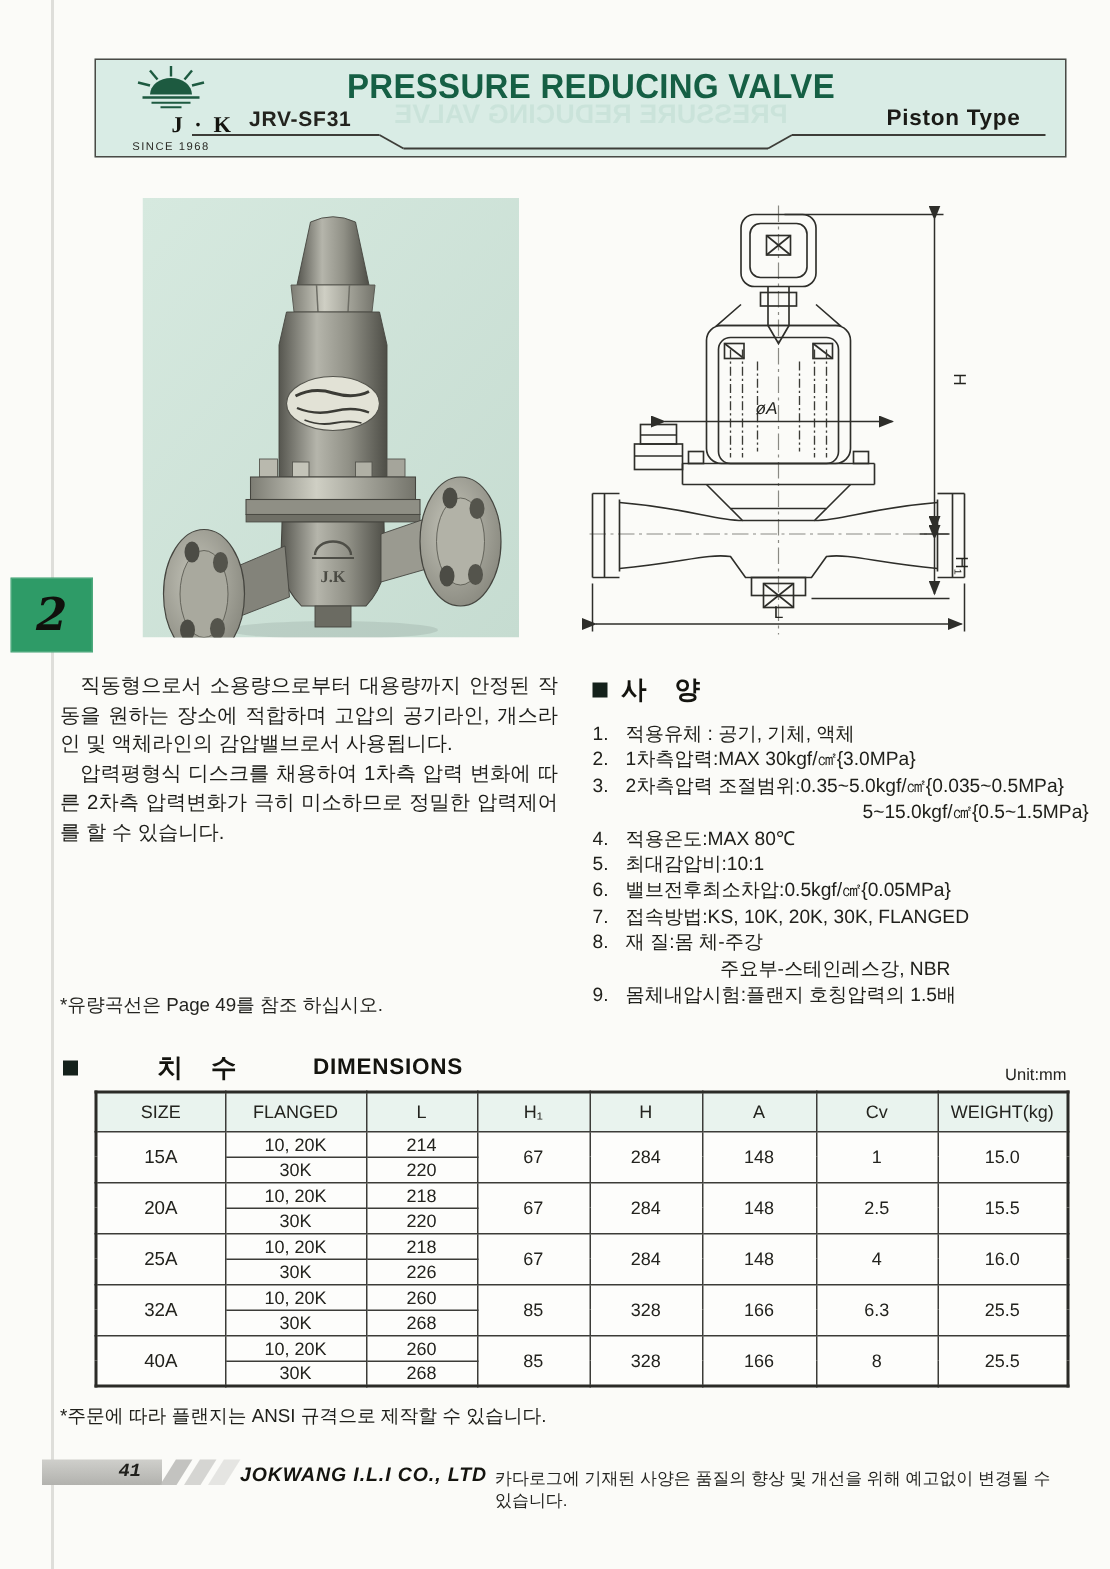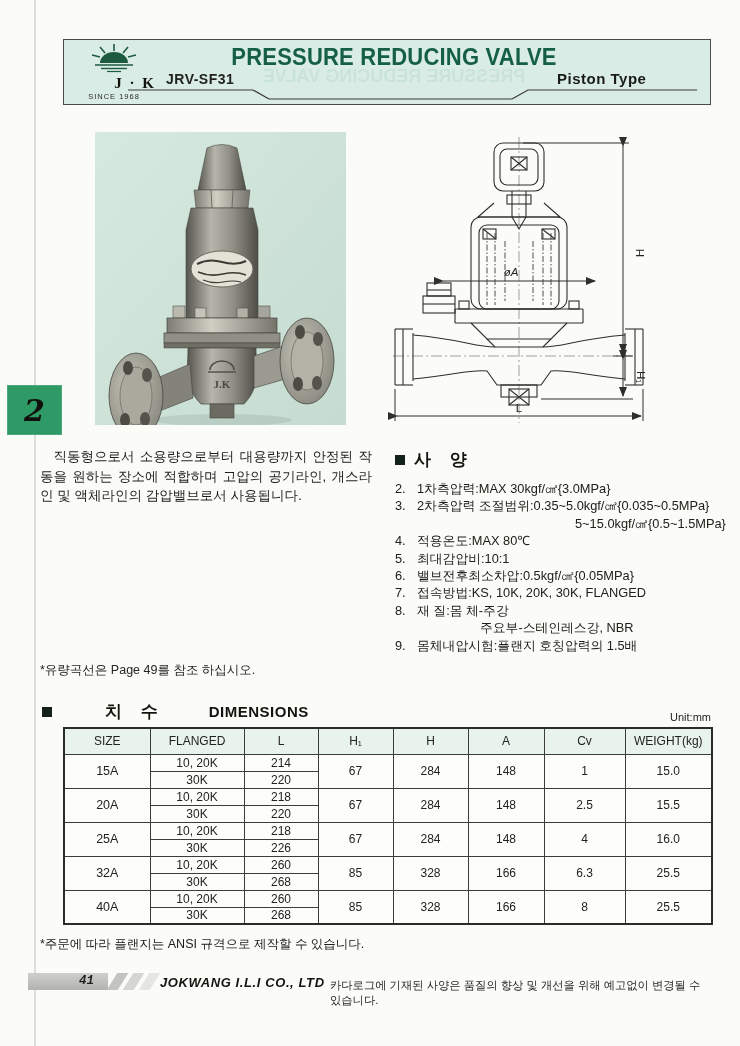--- a/index.html
+++ b/index.html
@@ -23,21 +23,21 @@
   .band .title {
     position:absolute; left:100px; width:460px; top:5px; text-align:center;
     font-size:22px; font-weight:bold; color:#155f44; letter-spacing:0.2px;
     transform:scaleY(1.05);
   }
   .band .subtitle {
     position:absolute; left:205px; width:245px; top:37px; text-align:center;
     font-size:16px; font-weight:bold; color:#155f44; letter-spacing:9px; text-indent:9px;
   }
   .band .model { position:absolute; left:102px; top:31px; font-size:14px; font-weight:bold; color:#23231e; letter-spacing:0.5px; }
-  .band .ptype { position:absolute; left:493px; top:30px; font-size:15px; font-weight:bold; color:#1b1b17; letter-spacing:0.5px; }
+  .band .ptype { position:absolute; left:527px; top:30px; font-size:15px; font-weight:bold; color:#1b1b17; letter-spacing:0.5px; }
   .band .ghost {
     position:absolute; left:100px; width:460px; top:26px; text-align:center;
     font-size:18px; font-weight:bold; color:#1a7a55; opacity:0.07;
     transform:scaleX(-1); pointer-events:none;
   }
 
   
   .tab2 {
     position:absolute; left:7px; top:385px; width:55px; height:50px;
     background:#2e9b67; color:#10100c; display:flex; align-items:center; justify-content:center;
@@ -304,29 +304,31 @@
         <text x="253" y="120" transform="rotate(90 253 120)" text-anchor="middle">H</text>
         <text x="254" y="244" transform="rotate(90 254 244)" text-anchor="middle">H₁</text>
         <text x="136" y="279" text-anchor="middle">L</text>
         <text x="128" y="143" font-style="italic" text-anchor="middle">øA</text>
       </g>
     </svg>
   </div>
 
   <div class="desc">
     <p>직동형으로서 소용량으로부터 대용량까지 안정된 작동을 원하는 장소에 적합하며 고압의 공기라인, 개스라인 및 액체라인의 감압밸브로서 사용됩니다.</p>
+    <p>압력평형식 디스크를 채용하여 1차측 압력 변화에 따른 2차측 압력변화가 극히 미소하므로 정밀한 압력제어를 할 수 있습니다.</p>
   </div>
   <div class="flow-note">*유량곡선은 Page 49를 참조 하십시오.</div>
 
   <div class="specs">
     <div class="sec-title">
       <span class="sq"></span>
       <span class="ko">사 양</span>
     </div>
     <div class="spec-list">
+      <div class="spec-line"><span class="spec-num">1.</span><span>적용유체 : 공기, 기체, 액체</span></div>
       <div class="spec-line"><span class="spec-num">2.</span><span>1차측압력:MAX 30kgf/㎠{3.0MPa}</span></div>
       <div class="spec-line"><span class="spec-num">3.</span><span>2차측압력 조절범위:0.35~5.0kgf/㎠{0.035~0.5MPa}</span></div>
       <div class="spec-line ind-a"><span>5~15.0kgf/㎠{0.5~1.5MPa}</span></div>
       <div class="spec-line"><span class="spec-num">4.</span><span>적용온도:MAX 80℃</span></div>
       <div class="spec-line"><span class="spec-num">5.</span><span>최대감압비:10:1</span></div>
       <div class="spec-line"><span class="spec-num">6.</span><span>밸브전후최소차압:0.5kgf/㎠{0.05MPa}</span></div>
       <div class="spec-line"><span class="spec-num">7.</span><span>접속방법:KS, 10K, 20K, 30K, FLANGED</span></div>
       <div class="spec-line"><span class="spec-num">8.</span><span>재    질:몸 체-주강</span></div>
       <div class="spec-line ind-b"><span>주요부-스테인레스강, NBR</span></div>
       <div class="spec-line"><span class="spec-num">9.</span><span>몸체내압시험:플랜지 호칭압력의 1.5배</span></div>

